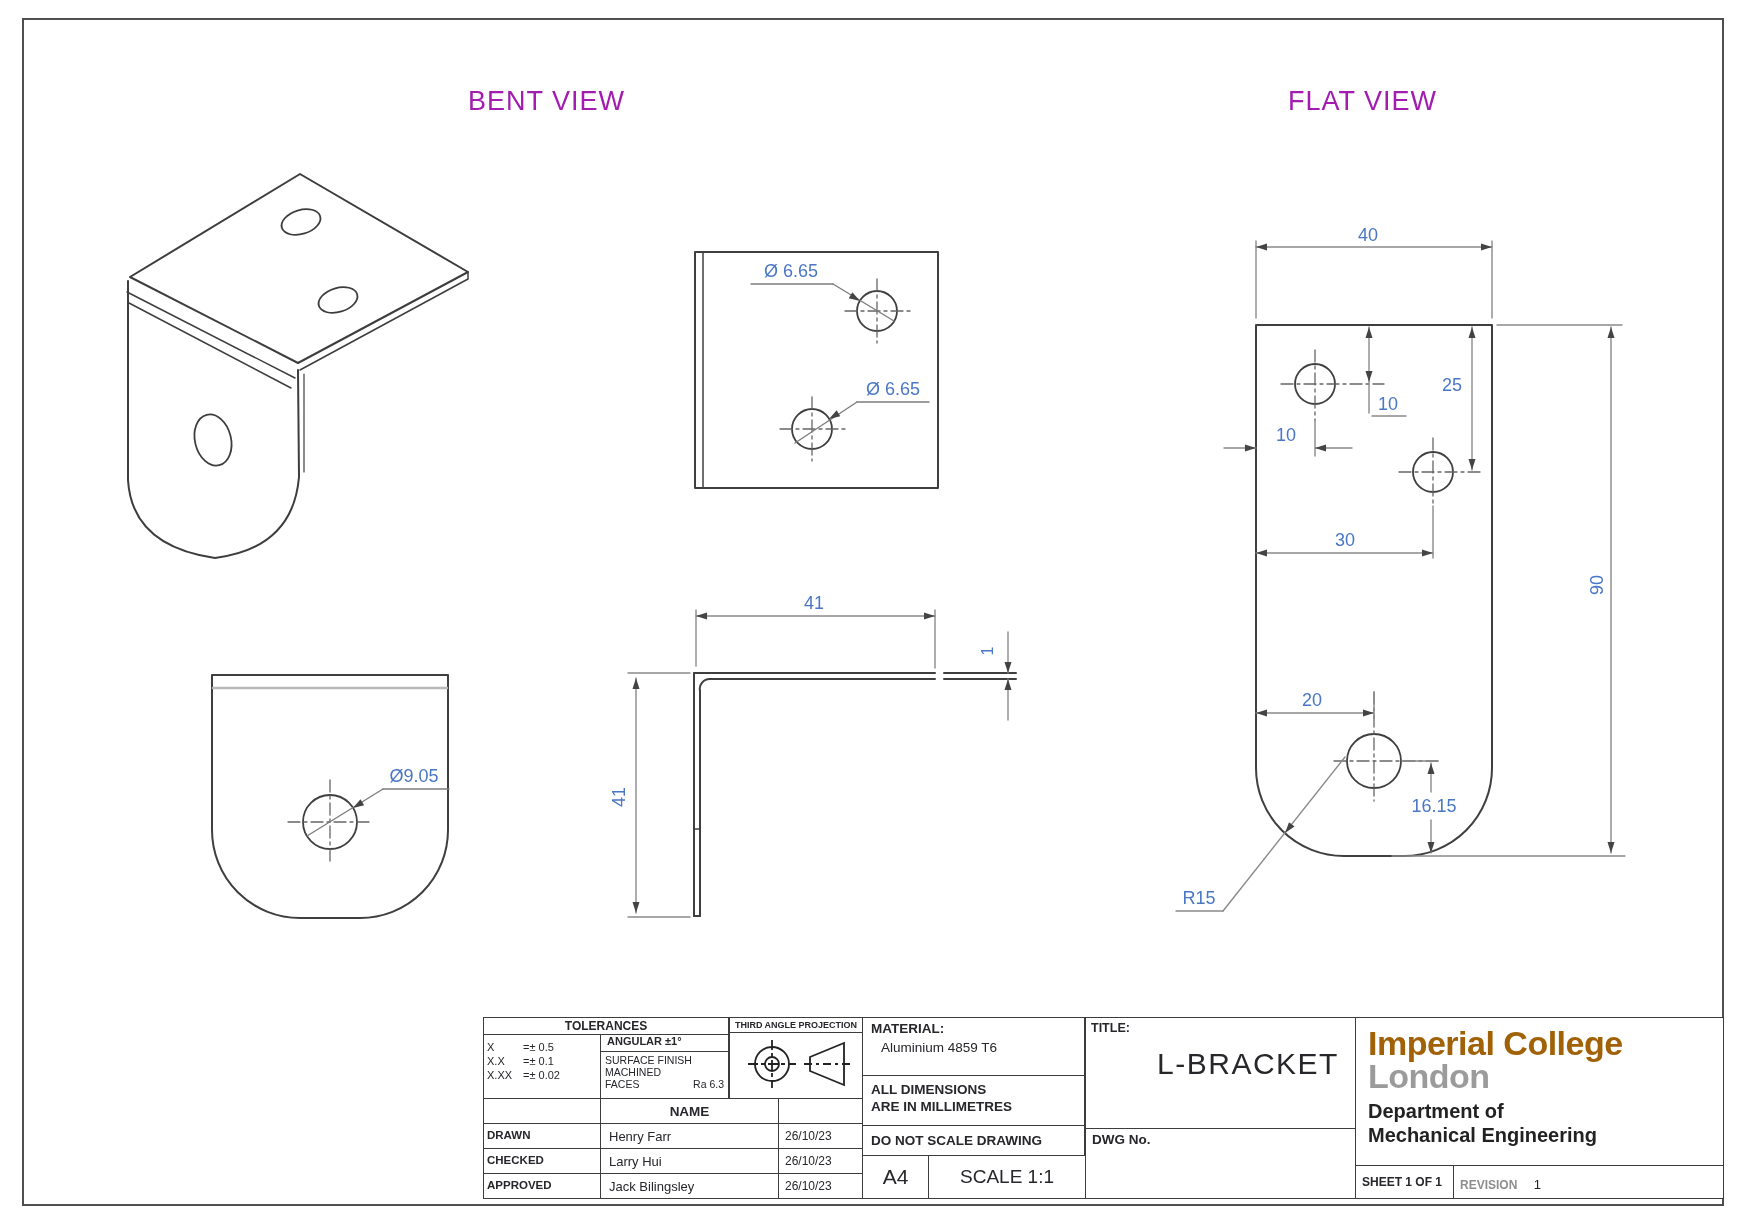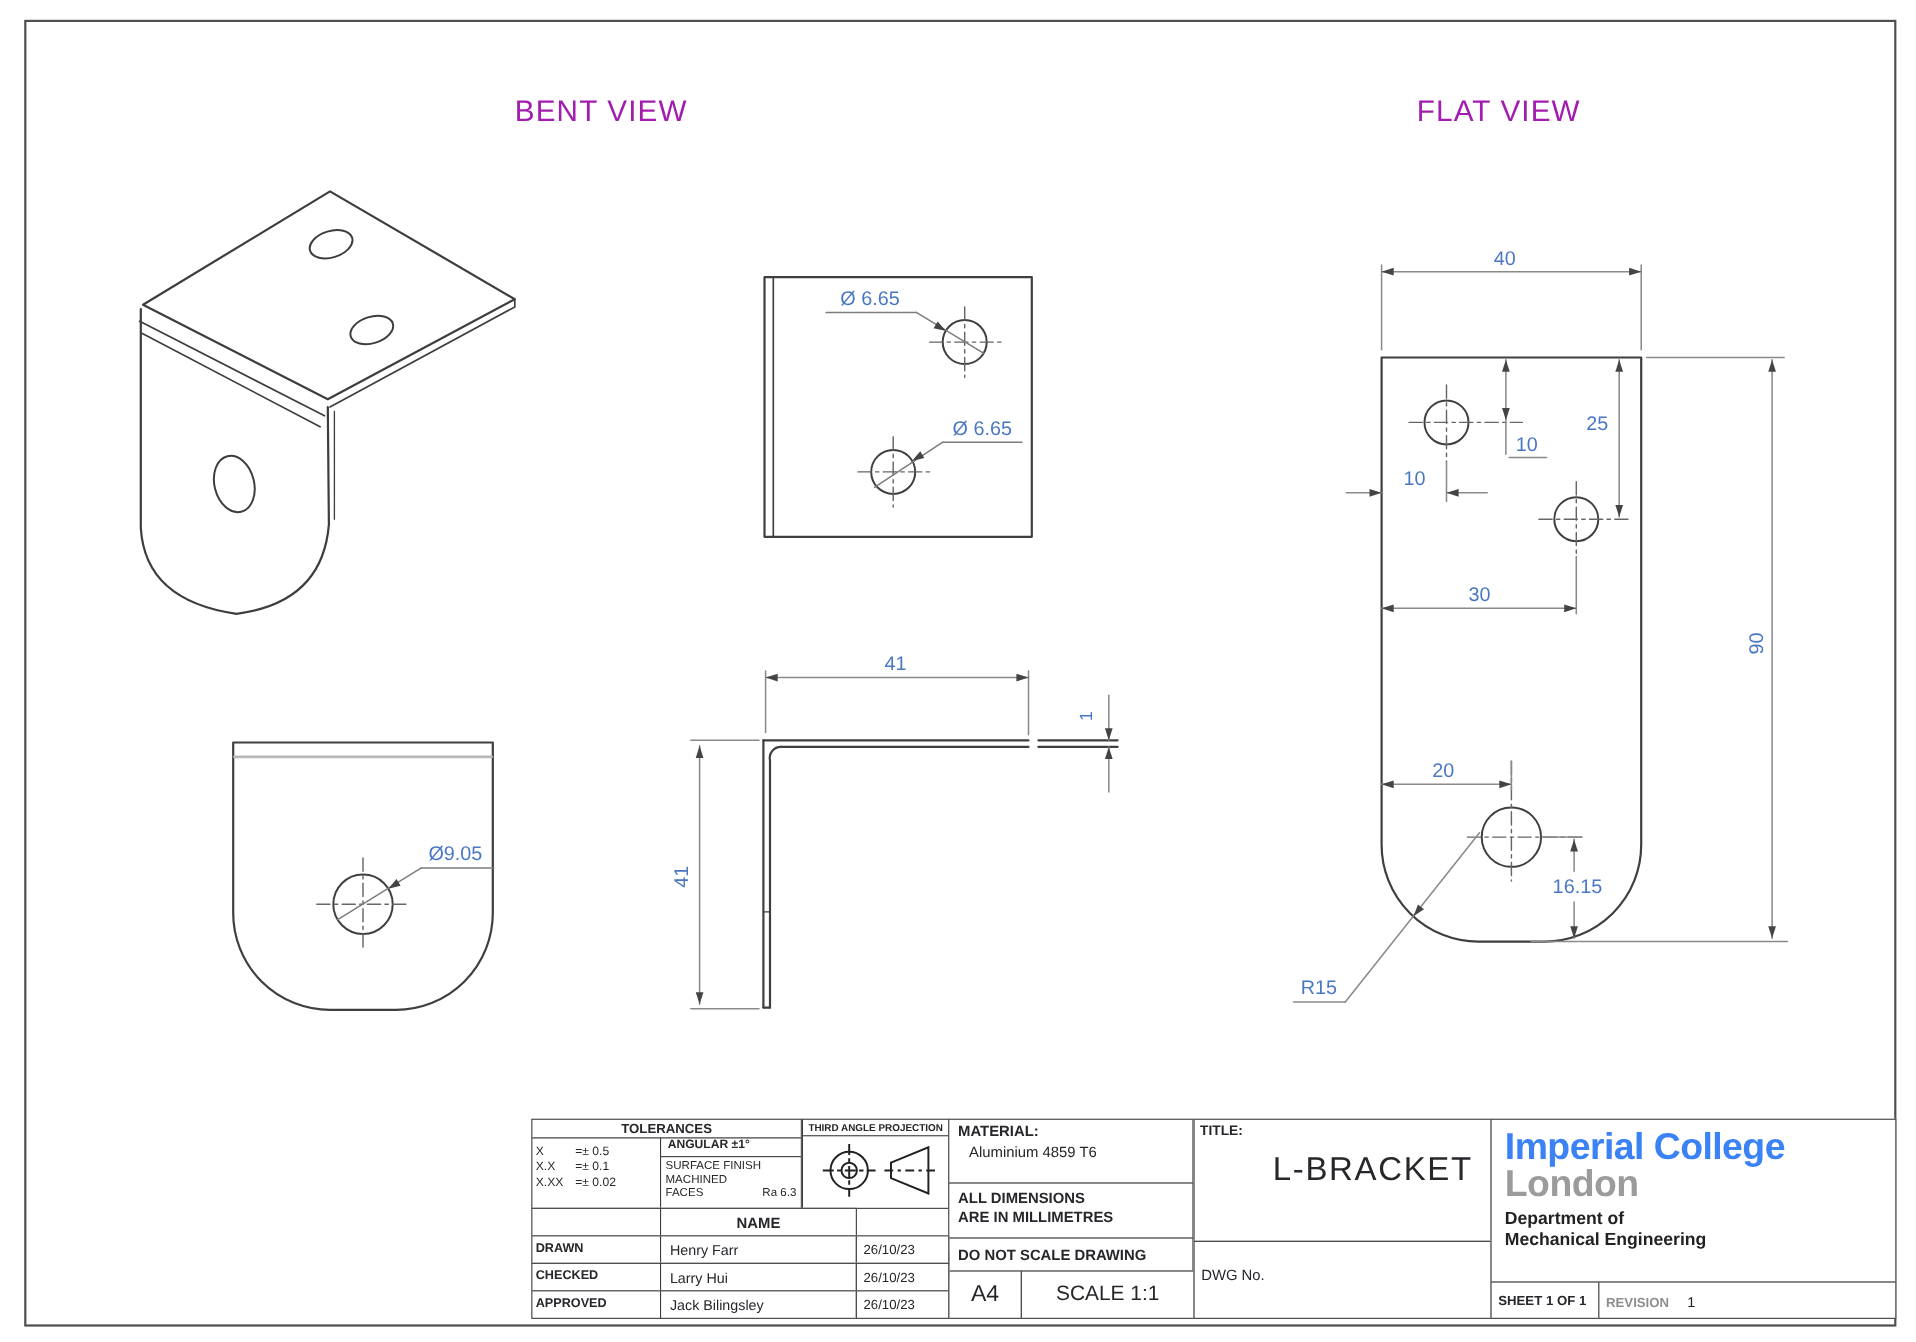--- a/index.html
+++ b/index.html
@@ -14,23 +14,23 @@
   
   .tb-cell{position:absolute;border:1px solid #3c3c3c;box-sizing:border-box;
            color:#26262b;background:#fff;}
   .tb-center{display:flex;align-items:center;justify-content:center;}
   .tol-line{display:flex;padding:1px 3px;font-size:11px;font-weight:500;}
   .tol-line .k{width:36px;}
   .small-hdr{font-size:12px;font-weight:600;}
   .role{font-size:11.5px;font-weight:600;padding:5px 3px 0 3px;}
   .nm{font-size:13px;font-weight:500;padding:5px 0 0 8px;}
   .dt{font-size:12px;font-weight:500;padding:5px 0 0 6px;}
-  .ic-line1{font-size:34px;font-weight:700;color:#3b82f6;line-height:1.0;letter-spacing:-0.5px;}
+  .ic-line1{font-size:34px;font-weight:700;color:#a16207;line-height:1.0;letter-spacing:-0.5px;}
   .ic-line2{font-size:34px;font-weight:700;color:#9b9b9b;line-height:0.95;letter-spacing:-0.5px;}
-  .ic-dept{font-size:16px;font-weight:700;color:#222;line-height:1.2;margin-top:7px;}
+  .ic-dept{font-size:20px;font-weight:700;color:#222;line-height:1.2;margin-top:7px;}
 </style>
 </head>
 <body>
 
 <div id="sheet">
   <div class="page-border"></div>
 
   <div class="view-title" style="left:468px;top:86px;">BENT VIEW</div>
   <div class="view-title" style="left:1288px;top:86px;">FLAT VIEW</div>
 
@@ -260,21 +260,21 @@
 
     <div class="tb-cell role" style="left:483px;top:1173px;width:118px;height:26px;">APPROVED</div>
     <div class="tb-cell nm" style="left:600px;top:1173px;width:179px;height:26px;">Jack Bilingsley</div>
     <div class="tb-cell dt" style="left:778px;top:1173px;width:85px;height:26px;">26/10/23</div>
 
     <div class="tb-cell" style="left:1085px;top:1017px;width:271px;height:112px;">
       <div style="font-size:12.5px;font-weight:600;padding:3px 0 0 5px;">TITLE:</div>
       <div style="font-size:30px;letter-spacing:1.5px;color:#26262b;text-align:center;padding-left:55px;margin-top:12px;">L-BRACKET</div>
     </div>
     <div class="tb-cell" style="left:1085px;top:1128px;width:271px;height:71px;">
-      <div style="font-size:13.5px;font-weight:400;padding:3px 0 0 6px;margin-top:20px;">DWG No.</div>
+      <div style="font-size:13.5px;font-weight:700;padding:3px 0 0 6px;">DWG No.</div>
     </div>
 
     <div class="tb-cell" style="left:1355px;top:1017px;width:369px;height:149px;padding:8px 0 0 12px;">
       <div class="ic-line1">Imperial College</div>
       <div class="ic-line2">London</div>
       <div class="ic-dept">
         <div>Department of</div>
         <div>Mechanical Engineering</div>
       </div>
     </div>

